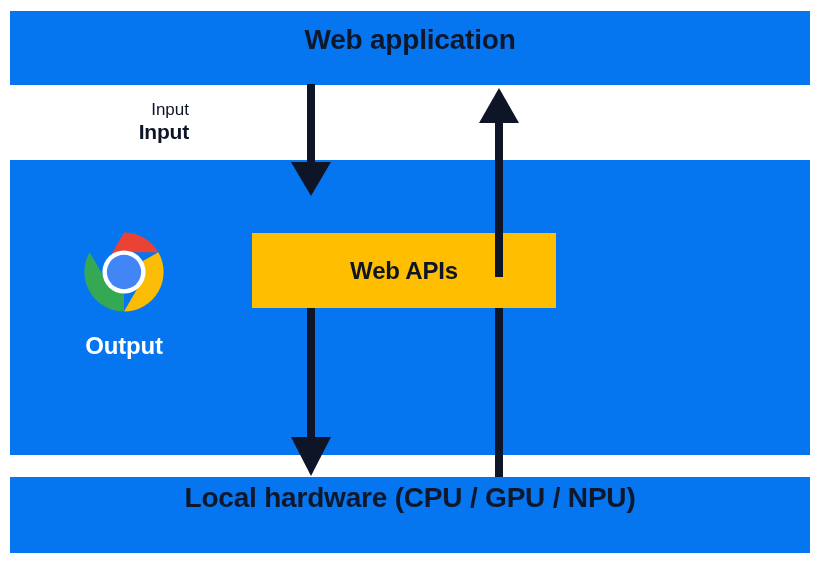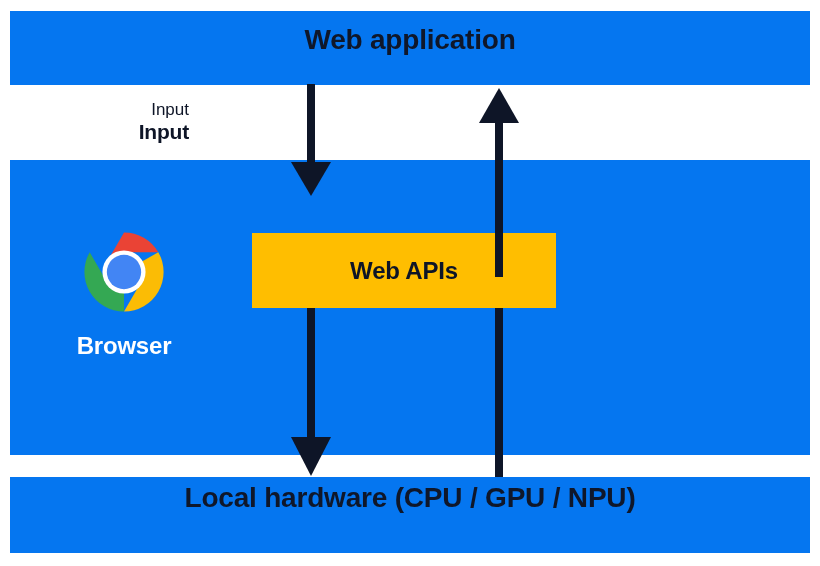--- a/index.html
+++ b/index.html
@@ -182,16 +182,16 @@
       <path d="M50 5 A45 45 0 0 1 88.97 27.5 L50 27.5 A22.5 22.5 0 0 0 30.52 38.75 Z" fill="#EA4335"></path>
 
       <path d="M88.97 27.5 A45 45 0 0 1 50 95 L69.48 61.25 A22.5 22.5 0 0 0 69.48 38.75 Z" fill="#FBBC05"></path>
 
       <path d="M50 95 A45 45 0 0 1 11.03 27.5 L30.52 61.25 A22.5 22.5 0 0 0 50 72.5 Z" fill="#34A853"></path>
 
       <circle cx="50" cy="50" r="24.5" fill="#ffffff"></circle>
 
       <circle cx="50" cy="50" r="19.5" fill="#4285F4"></circle>
     </svg>
-    <span id="browser-label">Browser</span>
+    <span id="browser-label">Output</span>
   </div>
 
 </div>
 
 </body></html>

